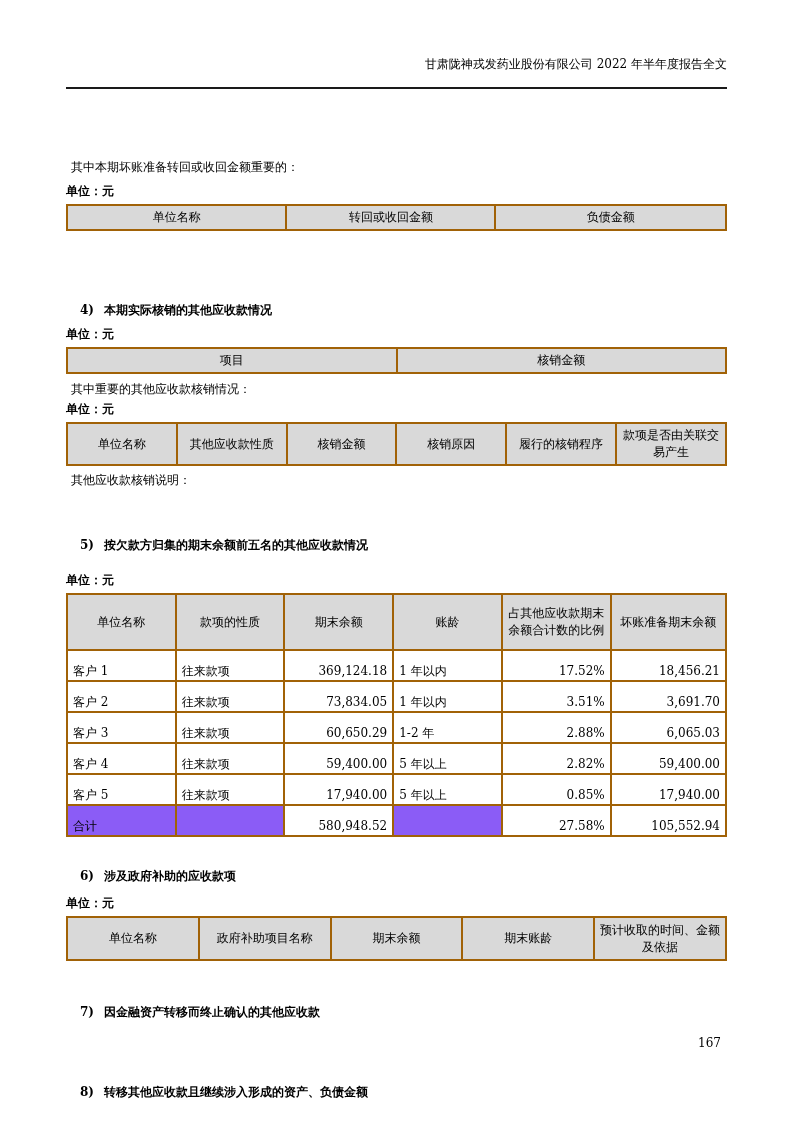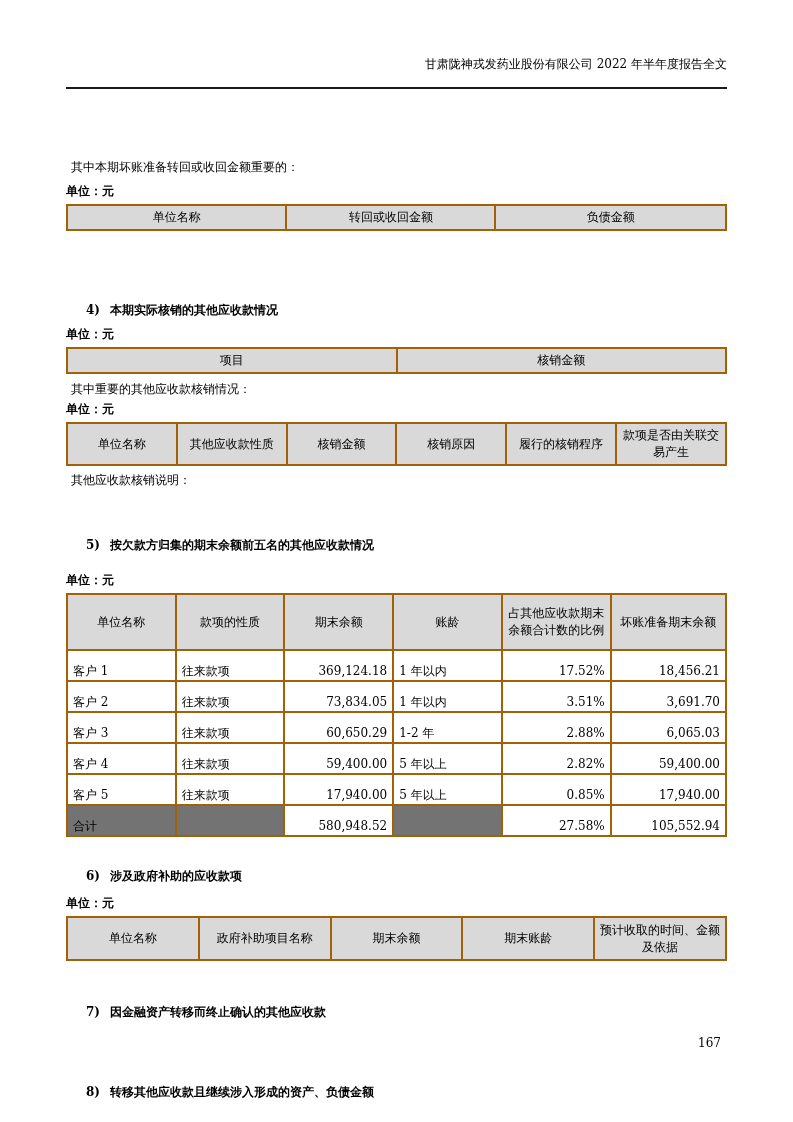--- a/index.html
+++ b/index.html
@@ -26,21 +26,21 @@
   .p-detail  { margin-top:8px; }
   .p-note    { margin-top:7px; }
 
   .unit { text-align:left; line-height:14px; padding-right:1px;font-weight:bold; }
   .u1 { margin-top:10px; }
   .u2 { margin-top:10px; }
   .u3 { margin-top:6px; }
   .u4 { margin-top:21px; }
   .u5 { margin-top:13px; }
 
-  .sec { margin-left:20px; font-weight:bold; line-height:14px; }
+  .sec { margin-left:14px; font-weight:bold; line-height:14px; }
   .sec .num { display:inline-block; width:24px; }
   .s4 { margin-top:72px; }
   .s5 { margin-top:51px; }
   .s6 { margin-top:32px; }
   .s7 { margin-top:44px; }
   .s8 { margin-top:66px; }
 
   table.tbl {
     width:100%;
     border-collapse:collapse;
@@ -61,21 +61,21 @@
     padding:3px 4px;
   }
   .t1 { margin-top:6px; }  .t1 tr.hdr td { height:24px; }
   .t2 { margin-top:12px; } .t2 tr.hdr td { height:24px; }
   .t3 { margin-top:4px; }  .t3 tr.hdr td { height:42px; }
   .t4 { margin-top:3px; }  .t4 tr.hdr td { height:56px; }
   .t5 { margin-top:3px; }  .t5 tr.hdr td { height:43px; }
   .t4 tr.data td { height:17px; padding-top:12px; padding-bottom:0; }
   .al { text-align:left; }
   .ar { text-align:right; }
-  .shade { background:#737373; }
+  .shade { background:#8b5cf6; }
 
   .page-number {
     position:absolute;
     top:1036px; right:72px;
     font-size:12px;
   }
 </style>
 </head>
 <body>
 

